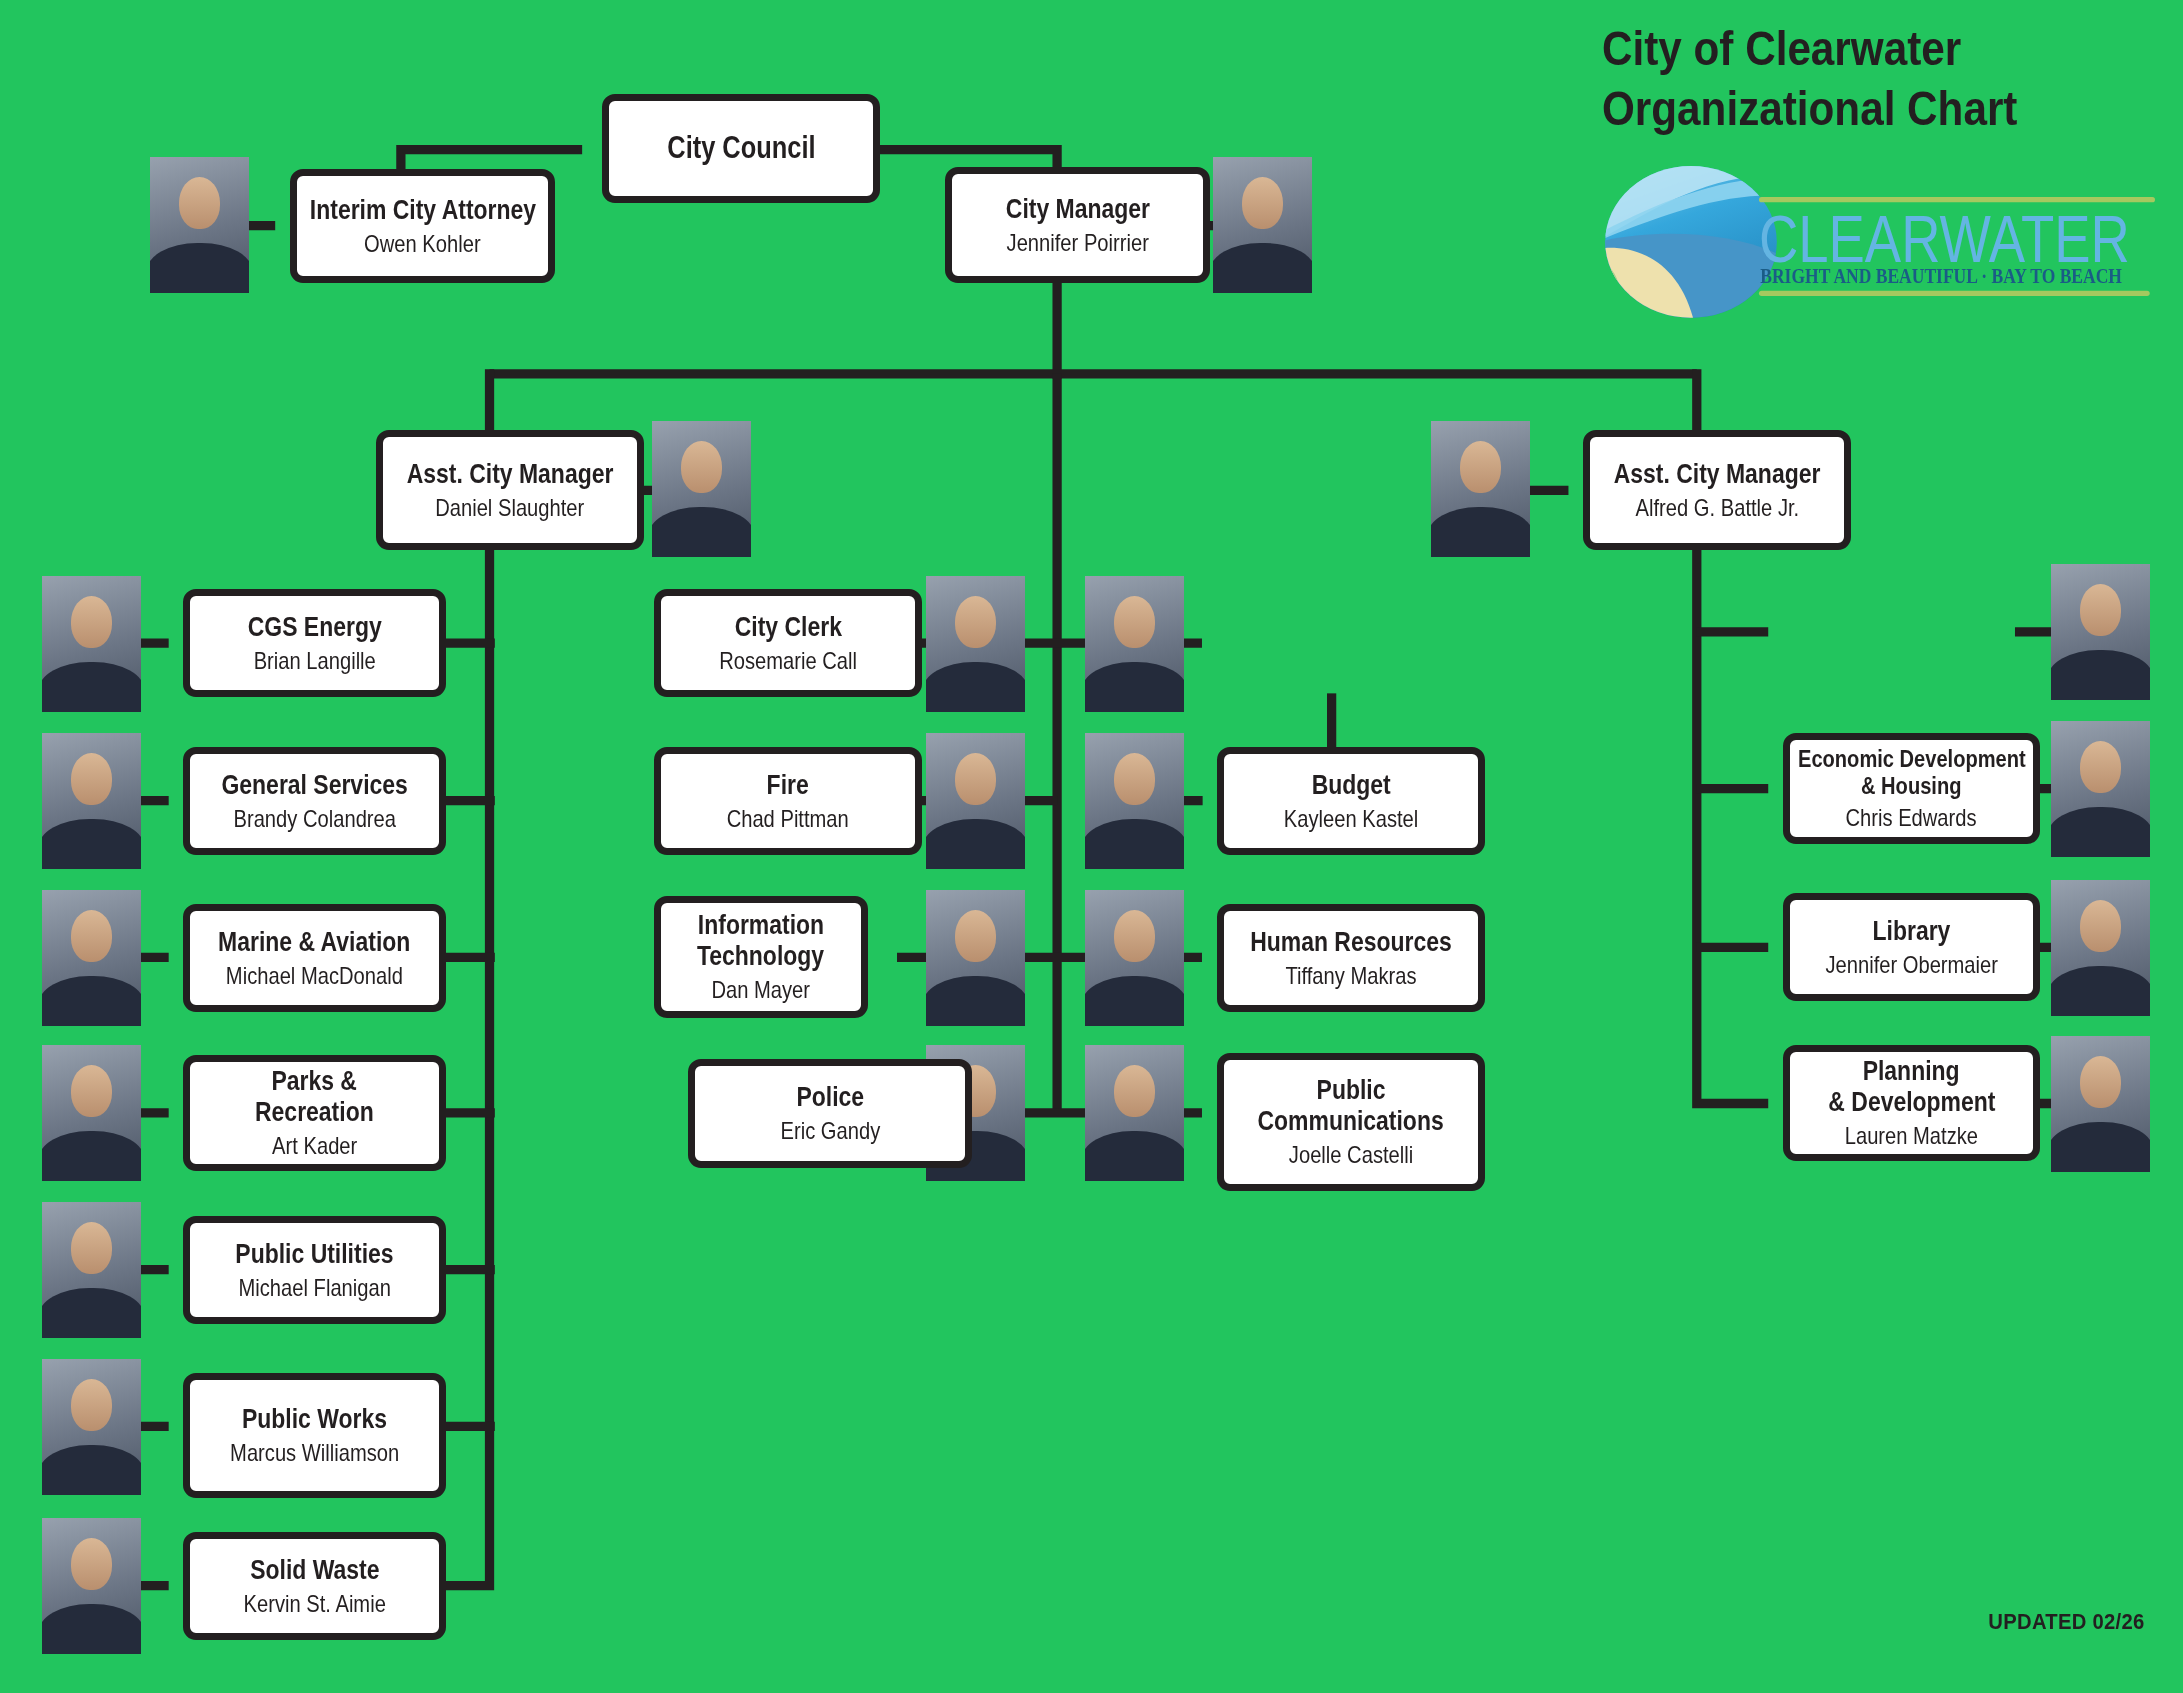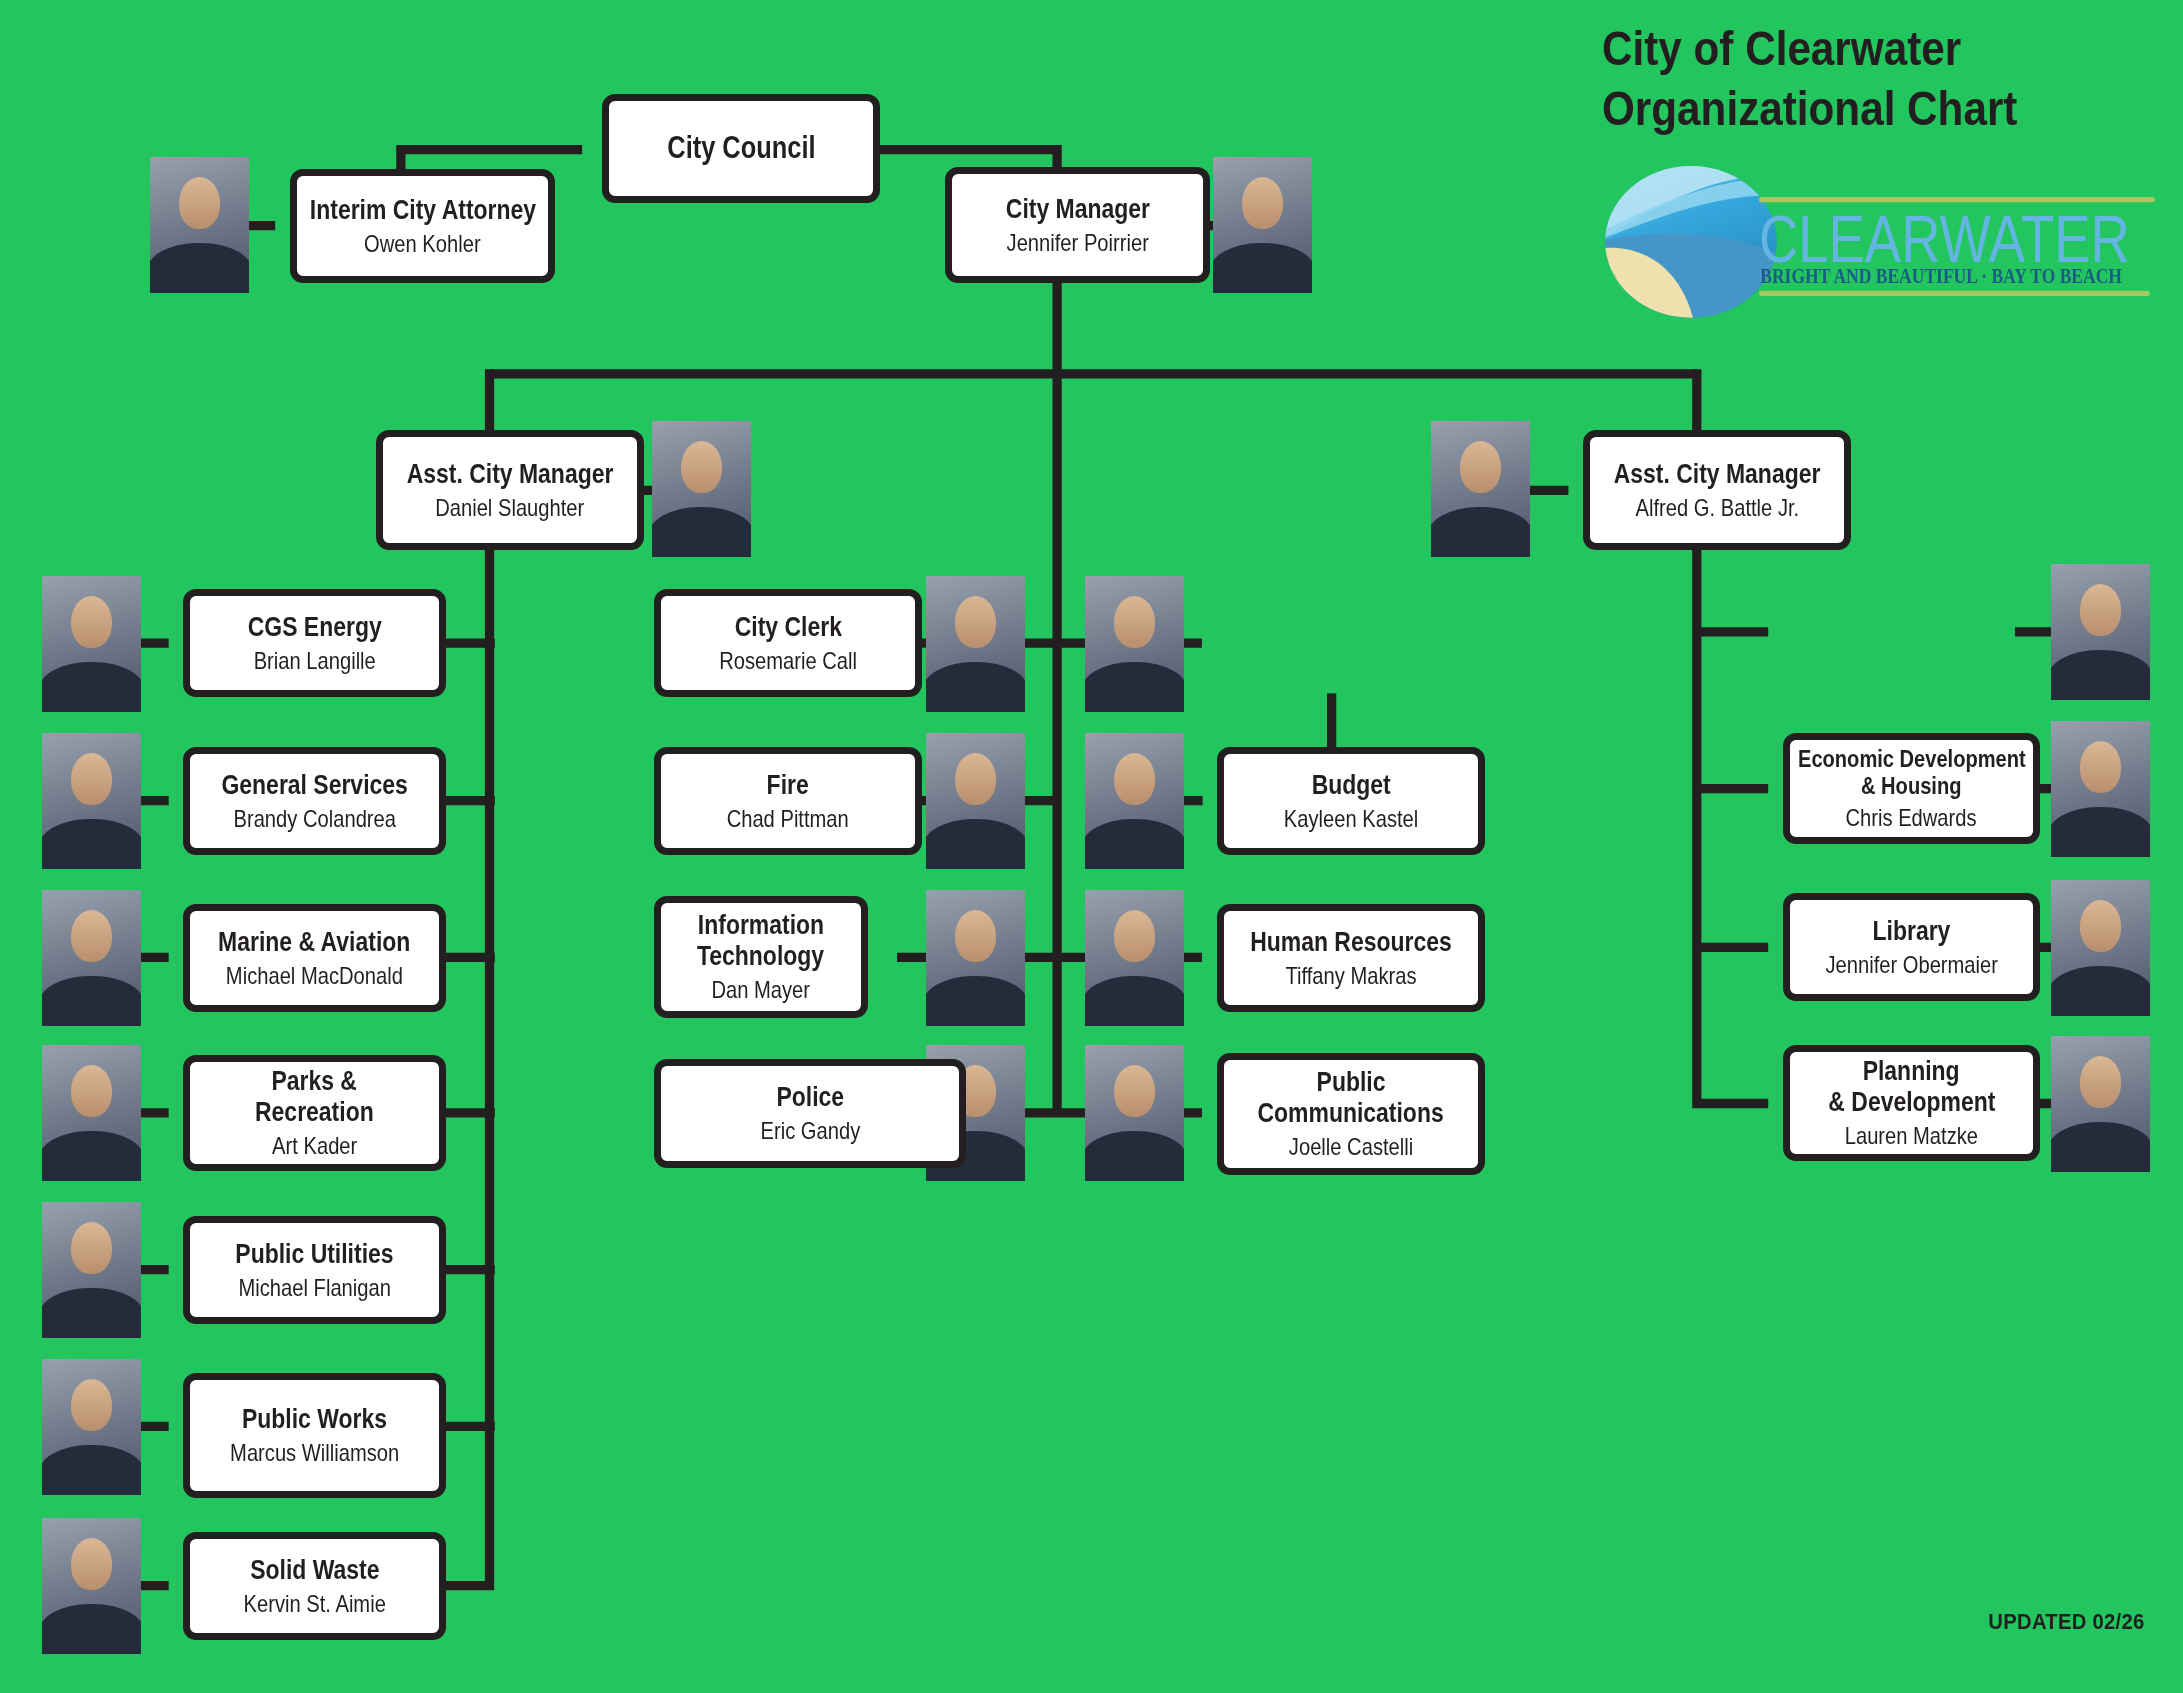--- a/index.html
+++ b/index.html
@@ -183,41 +183,41 @@
   </div>
 
   <div class="photo" style="left:926px;top:890px"></div>
   <div class="box" style="left:634px;top:896px;width:214px;height:122px">
     <div class="t">Information</div>
     <div class="t">Technology</div>
     <div class="n">Dan Mayer</div>
   </div>
 
   <div class="photo" style="left:926px;top:1045px"></div>
-  <div class="box" style="left:634px;top:1059px;width:312px;height:109px">
+  <div class="box" style="left:668px;top:1059px;width:284px;height:109px">
     <div class="t">Police</div>
     <div class="n">Eric Gandy</div>
   </div>
 
   <div class="photo" style="left:1085px;top:576px"></div>
 
   <div class="photo" style="left:1085px;top:733px"></div>
   <div class="box" style="left:1197px;top:747px;width:268px;height:108px">
     <div class="t">Budget</div>
     <div class="n">Kayleen Kastel</div>
   </div>
 
   <div class="photo" style="left:1085px;top:890px"></div>
   <div class="box" style="left:1197px;top:904px;width:268px;height:108px">
     <div class="t">Human Resources</div>
     <div class="n">Tiffany Makras</div>
   </div>
 
   <div class="photo" style="left:1085px;top:1045px"></div>
-  <div class="box" style="left:1197px;top:1053px;width:268px;height:122px">
+  <div class="box" style="left:1197px;top:1053px;width:268px;height:138px">
     <div class="t">Public</div>
     <div class="t">Communications</div>
     <div class="n">Joelle Castelli</div>
   </div>
 
   <div class="photo" style="left:2051px;top:564px"></div>
 
   <div class="photo" style="left:2051px;top:721px"></div>
   <div class="box" style="left:1763px;top:733px;width:257px;height:111px">
     <div class="t" style="font-size:24.5px">Economic Development</div>

